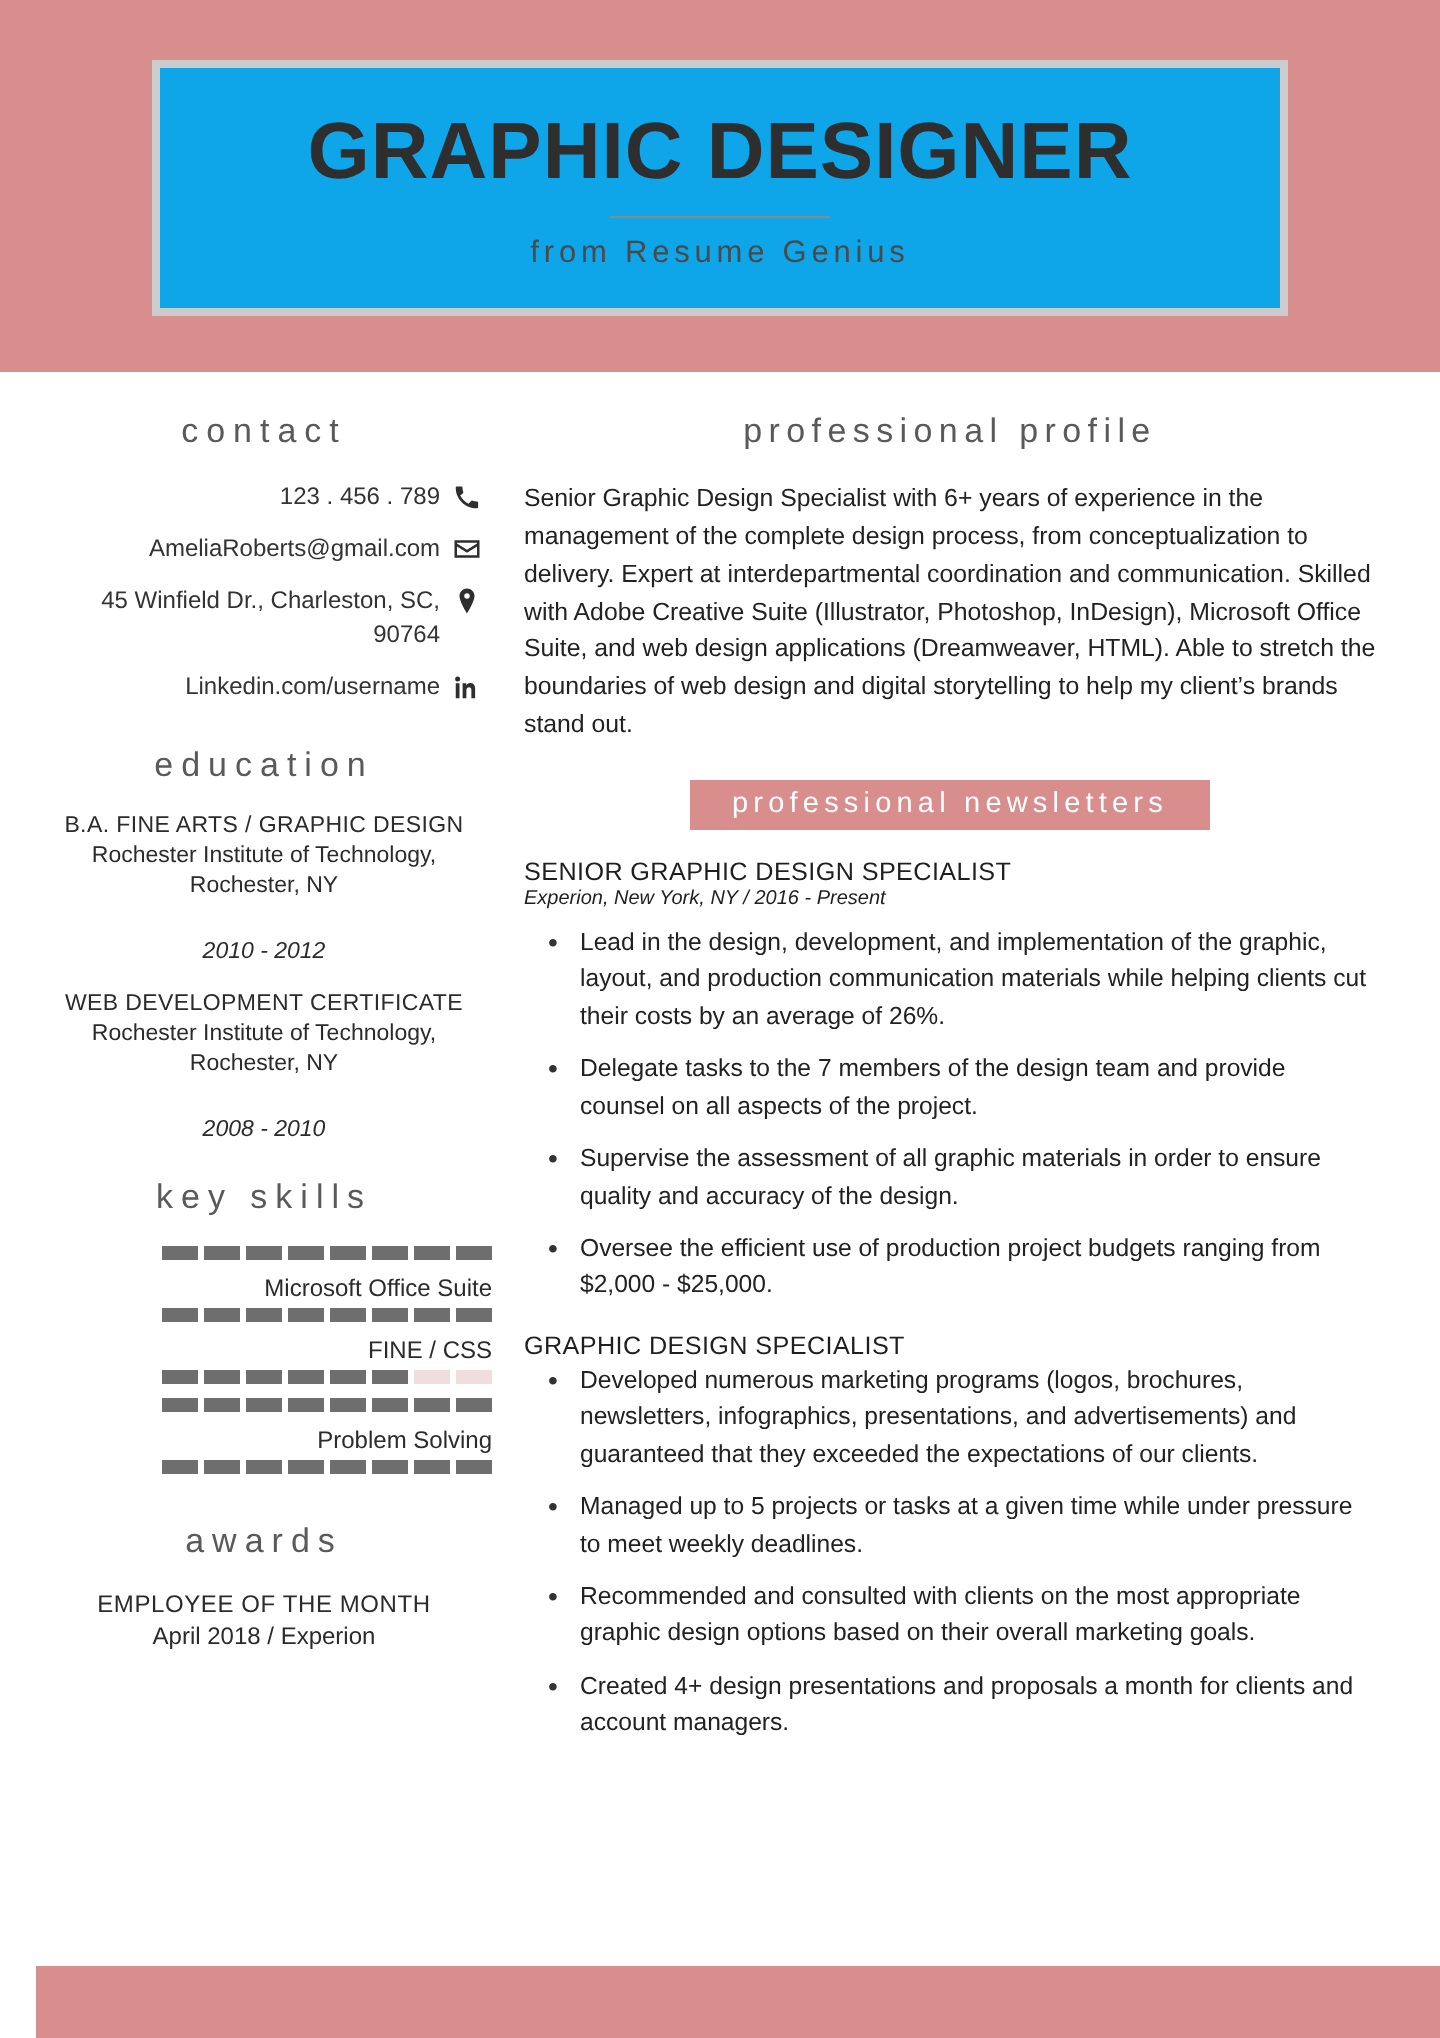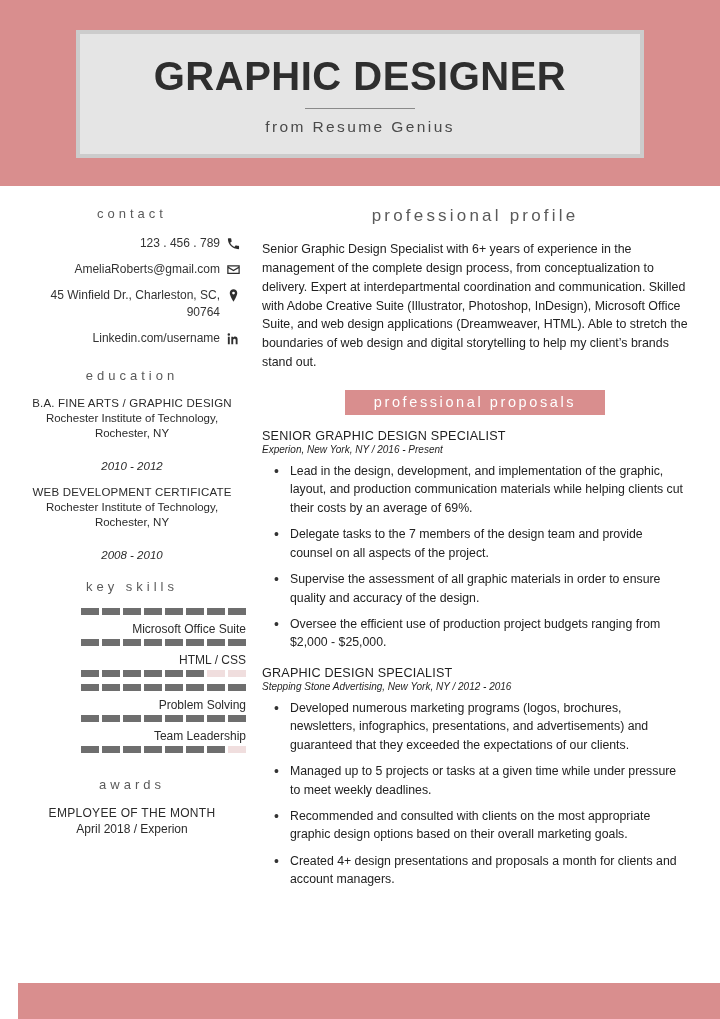--- a/index.html
+++ b/index.html
@@ -35,21 +35,21 @@
     top: 30px;
     width: 568px;
     height: 128px;
     background: #cccccc;
     padding: 4px;
     box-sizing: border-box;
   }
   .header-box-inner {
     width: 100%;
     height: 100%;
-    background: #e5e5e5;
+    background: #0ea5e9;
     box-sizing: border-box;
     display: flex;
     flex-direction: column;
     align-items: center;
     justify-content: center;
   }
   .resume-title {
     font-size: 40px;
     font-weight: bold;
     letter-spacing: 0.5px;
@@ -85,21 +85,21 @@
   }
   .right-col {
     position: absolute;
     left: 262px;
     top: 20px;
     width: 426px;
   }
   
   .side-heading {
     text-align: center;
-    font-size: 13px;
+    font-size: 17px;
     letter-spacing: 4px;
     color: #5a5a5a;
     margin: 0 0 14px 0;
     font-weight: normal;
   }
   .right-heading {
     text-align: center;
     font-size: 17px;
     letter-spacing: 3.2px;
     color: #5a5a5a;
@@ -356,21 +356,21 @@
           <span class="seg"></span>
           <span class="seg"></span>
           <span class="seg"></span>
           <span class="seg"></span>
           <span class="seg"></span>
           <span class="seg"></span>
         </div>
       </div>
 
       <div class="skill">
-        <div class="skill-name">HTML / CSS</div>
+        <div class="skill-name">FINE / CSS</div>
         <div class="skill-bar">
           <span class="seg"></span>
           <span class="seg"></span>
           <span class="seg"></span>
           <span class="seg"></span>
           <span class="seg"></span>
           <span class="seg"></span>
           <span class="seg off"></span>
           <span class="seg off"></span>
         </div>
@@ -396,64 +396,50 @@
           <span class="seg"></span>
           <span class="seg"></span>
           <span class="seg"></span>
           <span class="seg"></span>
           <span class="seg"></span>
           <span class="seg"></span>
           <span class="seg"></span>
         </div>
       </div>
 
-      <div class="skill">
-        <div class="skill-name">Team Leadership</div>
-        <div class="skill-bar">
-          <span class="seg"></span>
-          <span class="seg"></span>
-          <span class="seg"></span>
-          <span class="seg"></span>
-          <span class="seg"></span>
-          <span class="seg"></span>
-          <span class="seg"></span>
-          <span class="seg off"></span>
-        </div>
-      </div>
 
       <h2 class="side-heading" style="margin-top:24px;">awards</h2>
 
       <div class="award-block">
         <div class="award-title">EMPLOYEE OF THE MONTH</div>
         <div class="award-sub">April 2018 / Experion</div>
       </div>
 
     </div>
 
     <div class="right-col">
 
       <h2 class="right-heading">professional profile</h2>
       <p class="profile-text">Senior Graphic Design Specialist with 6+ years of experience in the management of the complete design process, from conceptualization to delivery. Expert at interdepartmental coordination and communication. Skilled with Adobe Creative Suite (Illustrator, Photoshop, InDesign), Microsoft Office Suite, and web design applications (Dreamweaver, HTML). Able to stretch the boundaries of web design and digital storytelling to help my client’s brands stand out.</p>
 
-      <div class="right-heading-band">professional proposals</div>
+      <div class="right-heading-band">professional newsletters</div>
 
       <div class="job">
         <div class="job-title">SENIOR GRAPHIC DESIGN SPECIALIST</div>
         <div class="job-meta">Experion, New York, NY / 2016 - Present</div>
         <ul class="bullets">
-          <li>Lead in the design, development, and implementation of the graphic, layout, and production communication materials while helping clients cut their costs by an average of 69%.</li>
+          <li>Lead in the design, development, and implementation of the graphic, layout, and production communication materials while helping clients cut their costs by an average of 26%.</li>
           <li>Delegate tasks to the 7 members of the design team and provide counsel on all aspects of the project.</li>
           <li>Supervise the assessment of all graphic materials in order to ensure quality and accuracy of the design.</li>
           <li>Oversee the efficient use of production project budgets ranging from $2,000 - $25,000.</li>
         </ul>
       </div>
 
       <div class="job">
         <div class="job-title">GRAPHIC DESIGN SPECIALIST</div>
-        <div class="job-meta">Stepping Stone Advertising, New York, NY / 2012 - 2016</div>
         <ul class="bullets">
           <li>Developed numerous marketing programs (logos, brochures, newsletters, infographics, presentations, and advertisements) and guaranteed that they exceeded the expectations of our clients.</li>
           <li>Managed up to 5 projects or tasks at a given time while under pressure to meet weekly deadlines.</li>
           <li>Recommended and consulted with clients on the most appropriate graphic design options based on their overall marketing goals.</li>
           <li>Created 4+ design presentations and proposals a month for clients and account managers.</li>
         </ul>
       </div>
 
     </div>
 

